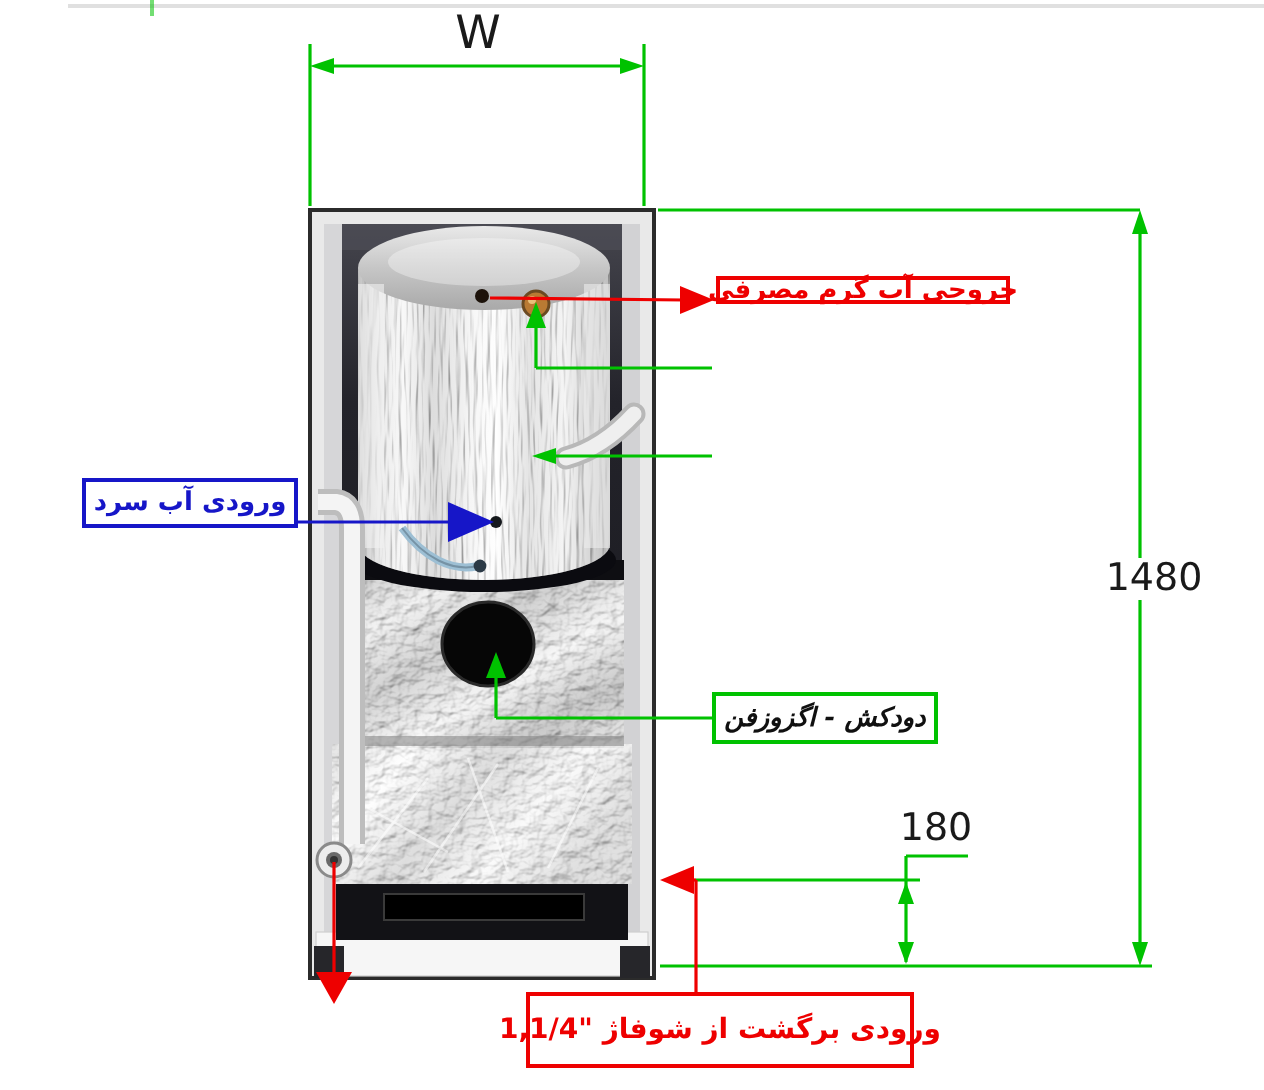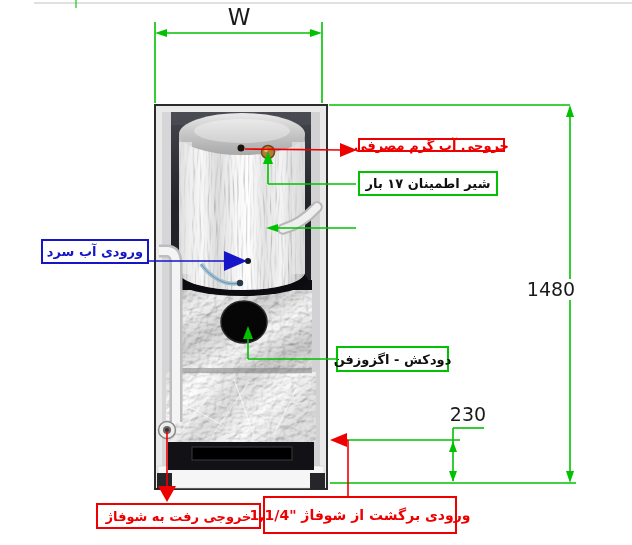--- a/index.html
+++ b/index.html
@@ -16,37 +16,37 @@
   
   svg.overlay{left:0; top:0; width:632px; height:545px; pointer-events:none;}
   svg.overlay line{stroke-width:1.6; fill:none;}
   .g-ln{stroke:var(--green);} .g-ar{fill:var(--green);}
   .r-ln{stroke:var(--red);}   .r-ar{fill:var(--red);}
   .b-ln{stroke:var(--blue); stroke-width:2.4;} .b-ar{fill:var(--blue);}
 
   
   .dim-text{color:var(--ink); text-align:center; background:#fff; line-height:1.1;}
   .dim-w{left:213px; top:5px; width:52px; font-size:23px;}
-  .dim-h{left:520px; top:279px; width:62px; font-size:19px;}
+  .dim-h{left:546px; top:279px; width:62px; font-size:19px;}
   .dim-o{left:447px; top:404px; width:42px; font-size:19px;}
 
   
   .lbl{
     box-sizing:border-box; direction:rtl; display:flex; align-items:center;
     justify-content:center; font-weight:bold; font-size:13px; white-space:nowrap;
     background:#fff; text-align:center;
   }
   .lbl.red  {border:2px solid var(--red);  color:var(--red);}
   .lbl.green{border:2px solid var(--green);color:#101010;}
   .lbl.blue {border:2px solid var(--blue); color:var(--blue);}
   .lbl-hot   {left:358px; top:138px; width:147px; height:14px;}
   .lbl-valve {left:358px; top:171px; width:140px; height:25px;}
   .lbl-tank  {left:356px; top:214px; width:206px; height:26px; font-size:12px;}
   .lbl-cold  {left:41px;  top:239px; width:108px; height:25px;}
-  .lbl-flue  {left:336px; top:346px; width:113px; height:26px;}
+  .lbl-flue  {left:356px; top:346px; width:113px; height:26px;font-style:italic;}
   .lbl-supply{left:96px;  top:503px; width:165px; height:26px;}
   .lbl-return{left:263px; top:496px; width:194px; height:38px; font-size:14px;}
 
   svg.boiler{left:154px; top:104px; width:174px; height:386px;}
 </style>
 </head>
 <body>
 
 <div id="canvas" style="--green: #00c200; --red: #ee0000; --blue: #1616c8; --ink: #1a1a1a;">
 
@@ -236,22 +236,20 @@
 
     <g>
       <polygon class="r-ar" points="330,440 347,433 347,447"></polygon>
       <line class="r-ln" x1="345" y1="440" x2="348" y2="440"></line>
       <line class="r-ln" x1="348" y1="440" x2="348" y2="496"></line>
     </g>
   </svg>
 
   <div class="abs dim-text dim-w">W</div>
   <div class="abs dim-text dim-h">1480</div>
-  <div class="abs dim-text dim-o">230</div>
+  <div class="abs dim-text dim-o">180</div>
 
   <div class="abs lbl red lbl-hot">خروجی آب گرم مصرفی</div>
-  <div class="abs lbl green lbl-valve">شیر اطمینان ۱۷ بار</div>
   <div class="abs lbl blue lbl-cold">ورودی آب سرد</div>
   <div class="abs lbl green lbl-flue">دودکش - اگزوزفن</div>
-  <div class="abs lbl red lbl-supply">خروجی رفت به شوفاژ</div>
   <div class="abs lbl red lbl-return">ورودی برگشت از شوفاژ "1,1/4</div>
 
 </div>
 
 </body></html>

